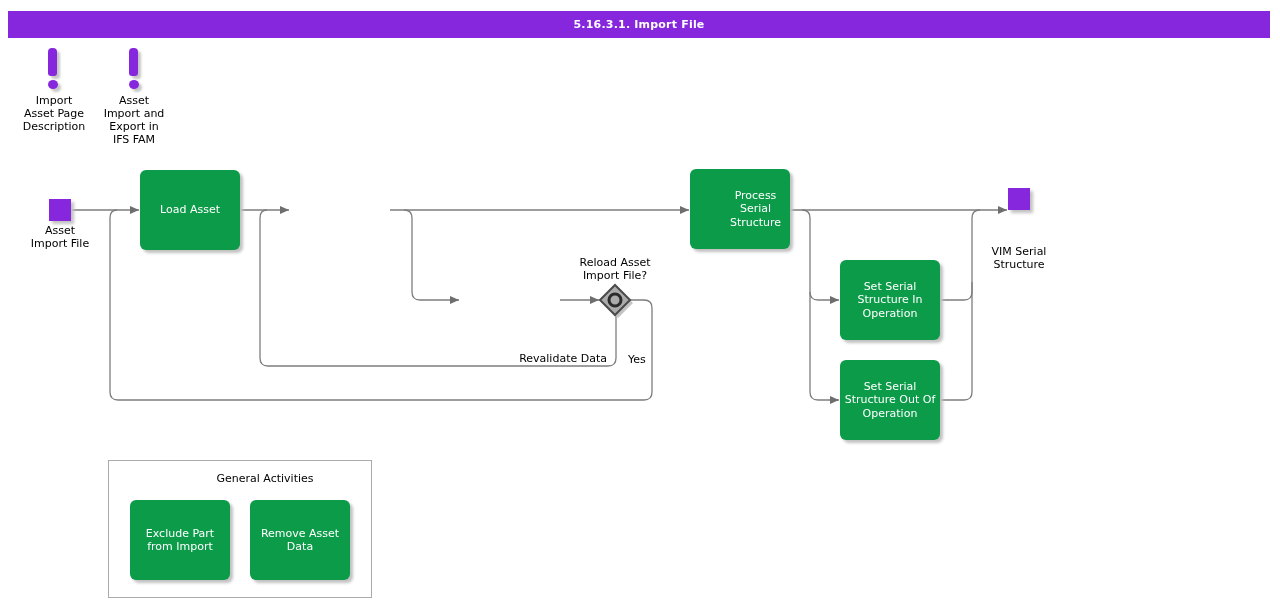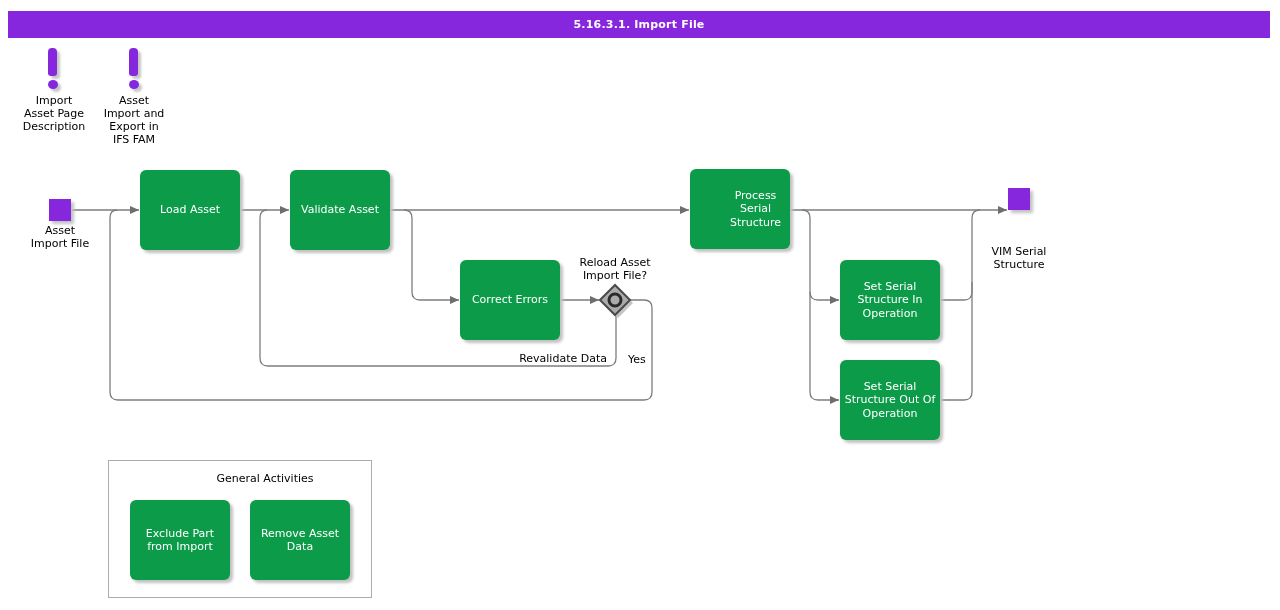--- a/index.html
+++ b/index.html
@@ -168,26 +168,20 @@
   <div class="lbl" style="left:10px; top:224px; width:100px;">Asset
 Import File</div>
 
   <div class="data-node" style="left:1008px; top:188px;"></div>
   <div class="lbl" style="left:969px; top:215px; width:100px;margin-top:30px;">VIM Serial
 Structure</div>
 
   <div class="activity" style="left:140px; top:170px;text-align:center;">
     <span>Load Asset</span>
   </div>
-  <div class="activity" style="left:290px; top:170px;">
-    <span>Validate Asset</span>
-  </div>
-  <div class="activity" style="left:460px; top:260px;">
-    <span>Correct Errors</span>
-  </div>
   <div class="activity" style="left:690px; top:169px;padding-left:31px;">
     <span>Process Serial
 Structure</span>
   </div>
   <div class="activity" style="left:840px; top:260px;">
     <span>Set Serial
 Structure In
 Operation</span>
   </div>
   <div class="activity" style="left:840px; top:360px;">

